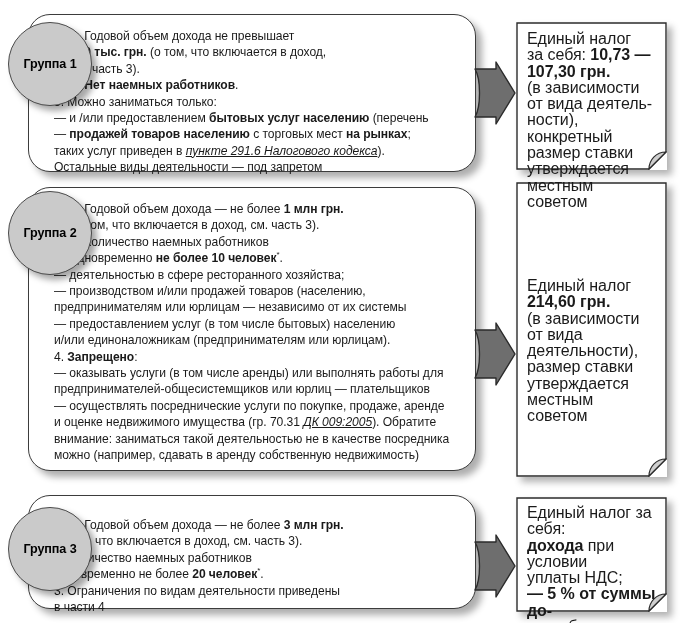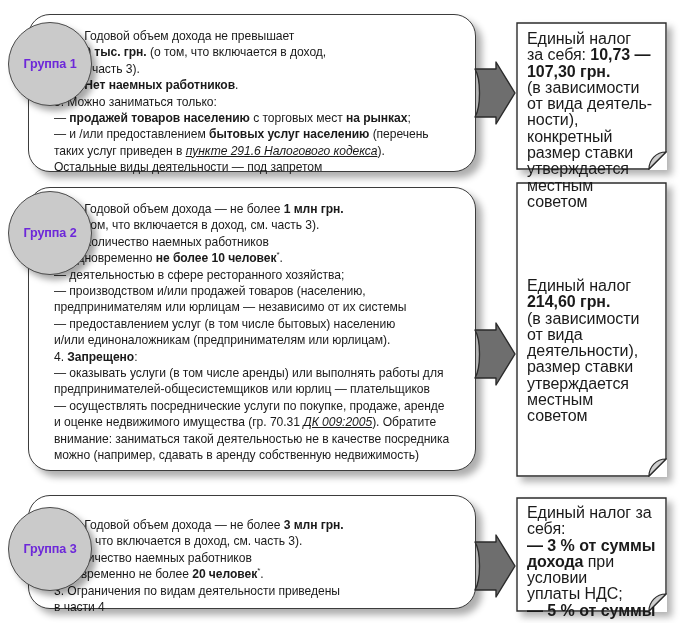--- a/index.html
+++ b/index.html
@@ -62,21 +62,21 @@
     box-sizing:border-box;
     display:flex;align-items:center;justify-content:center;
     z-index:5;
   }
   #row-1 .badge{top:14px;}
   #row-2 .badge{top:10px;}
   #row-3 .badge{top:18px;}
   .badge span{
     font-size:12.6px;
     font-weight:bold;
-    color:#6d28d9;
+    color:#000000;
     letter-spacing:-0.1px;
     white-space:nowrap;
   }
 
   
   .arrow{
     position:absolute;
     width:42px;height:66px;
     z-index:4;
   }
@@ -118,22 +118,22 @@
 
   <div class="row" id="row-1">
 
     <div class="panel">
       <div class="panel-text">
           <p class="ind"><span>1. Годовой объем дохода не превышает</span></p>
           <p class="ind"><span class="b">150 тыс. грн.</span><span> (о том, что включается в доход,</span></p>
           <p class="ind"><span>см. часть 3).</span></p>
           <p class="ind"><span>2. </span><span class="b">Нет наемных работников</span><span>.</span></p>
           <p><span>3. Можно заниматься только:</span></p>
+          <p><span>— и /или предоставлением </span><span class="b">бытовых услуг населению</span><span> (перечень</span></p>
           <p><span>— </span><span class="b">продажей товаров населению</span><span> с торговых мест </span><span class="b">на рынках</span><span>;</span></p>
-          <p><span>— и /или предоставлением </span><span class="b">бытовых услуг населению</span><span> (перечень</span></p>
           <p><span>таких услуг приведен в </span><span class="i">пункте 291.6 Налогового кодекса</span><span>).</span></p>
           <p><span>Остальные виды деятельности — под запретом</span></p>
         </div>
     </div>
 
     <div class="badge">
       <span>Группа 1</span>
     </div>
 
     <div class="arrow">
@@ -242,21 +242,20 @@
 
     <div class="note">
       <div class="sheet">
         <svg viewBox="0 0 151 115" preserveAspectRatio="none" aria-hidden="true">
           <path d="M1,1 L150,1 L150,97 L133,114 L1,114 Z" fill="#ffffff" stroke="#2b2b2b" stroke-width="1.4"></path>
           <path d="M150,97 L133,114 C133,105 140,97 150,97 Z" fill="#cfcfcf" stroke="#2b2b2b" stroke-width="1.2"></path>
         </svg>
       </div>
       <div class="note-text">
           <p><span>Единый налог за себя:</span></p>
-          <p><span class="b">— 3 % от суммы</span></p>
           <p><span class="b">дохода</span><span> при условии</span></p>
           <p><span>уплаты НДС;</span></p>
           <p><span class="b">— 5 % от суммы до-</span></p>
           <p><span class="b">хода</span><span> без отдельной</span></p>
           <p><span>уплаты НДС</span></p>
         </div>
     </div>
   </div>
 
 </div>

